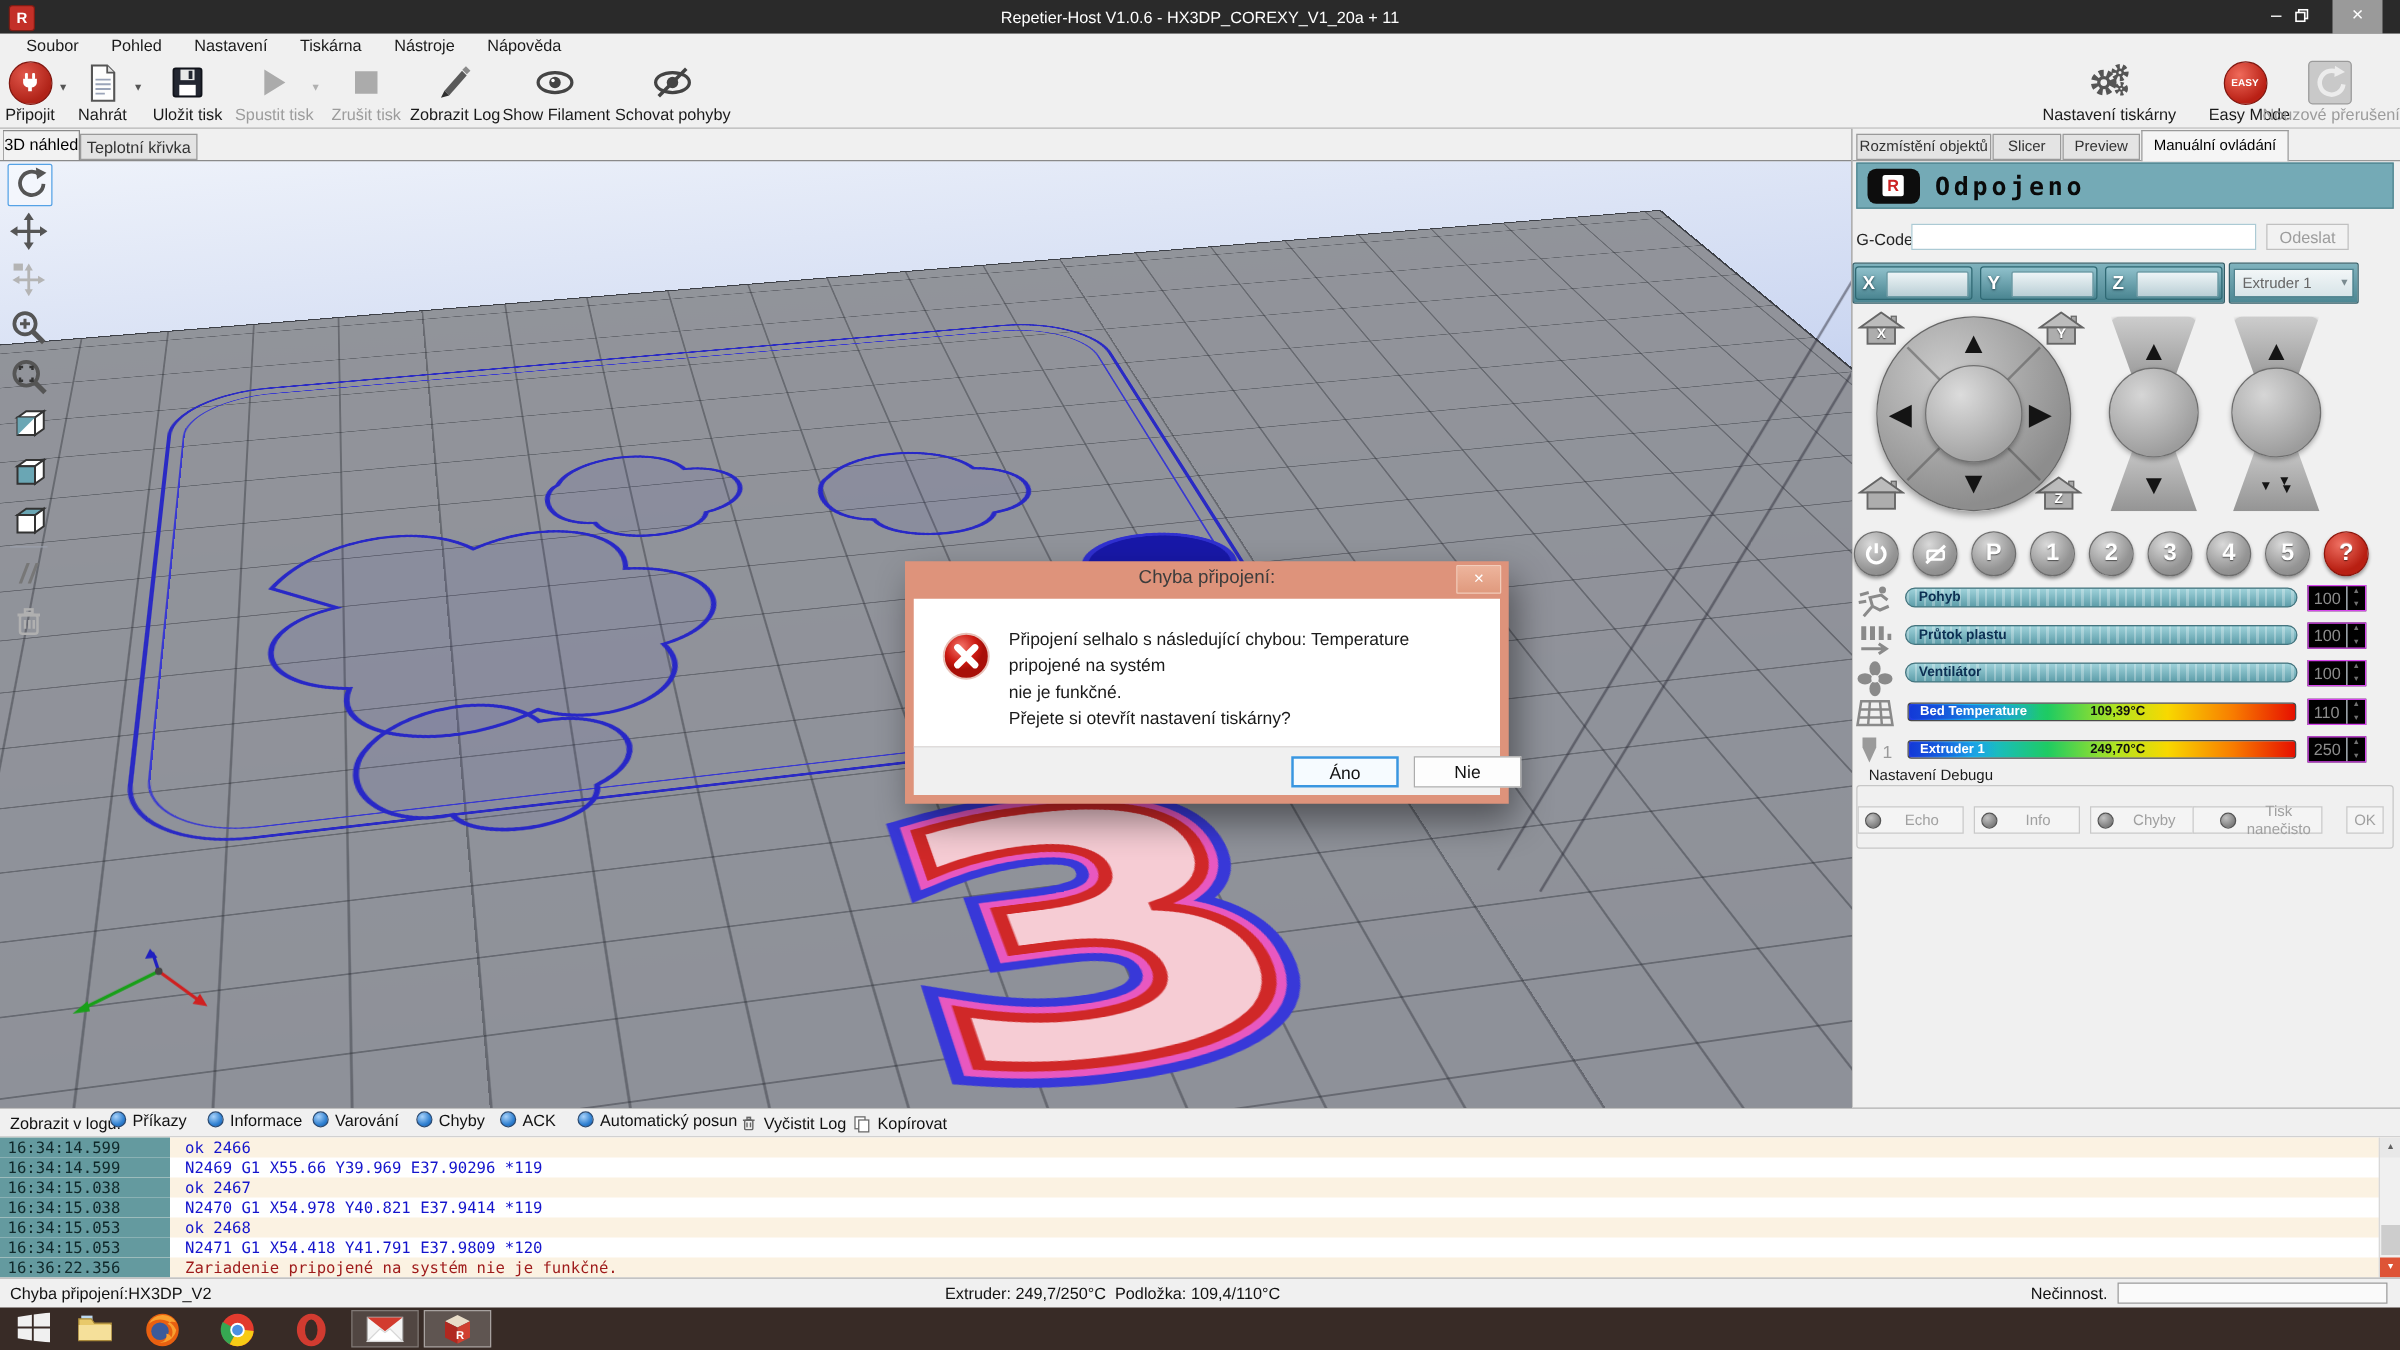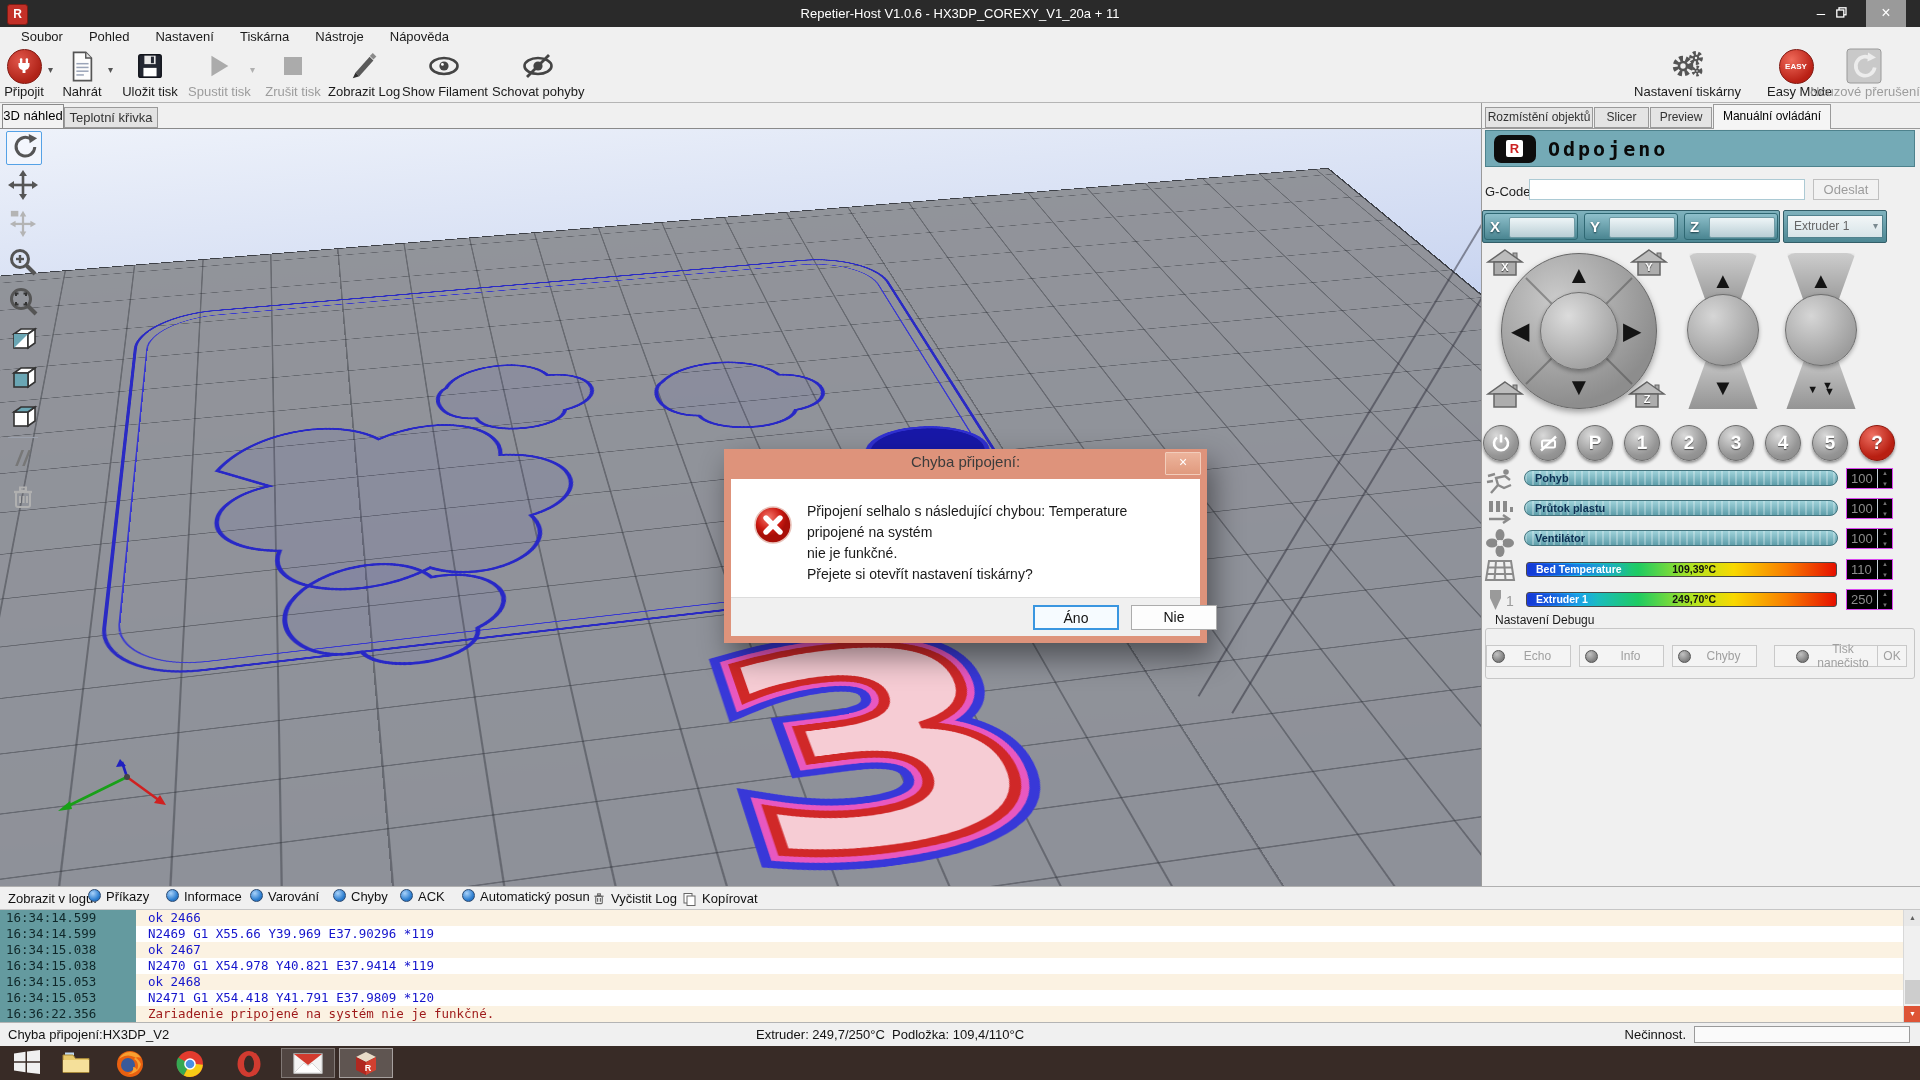--- a/index.html
+++ b/index.html
@@ -710,21 +710,21 @@
         <span class="dlabel">Echo</span>
     </div>
     <div class="dbtn a" style="left:97px;width:85px;">
       <span class="led"></span>
         <span class="dlabel">Info</span>
     </div>
     <div class="dbtn a" style="left:190px;width:85px;">
       <span class="led"></span>
         <span class="dlabel">Chyby</span>
     </div>
-    <div class="dbtn a" style="left:292px;width:104px;padding-left:16px;">
+    <div class="dbtn a" style="left:272px;width:104px;padding-left:16px;">
       <span class="led"></span>
         <span class="dlabel">Tisk nanečisto</span>
     </div>
     <div class="dbtn a" style="left:395px;width:30px;">
       <span class="dlabel">OK</span>
     </div>
   </div>
 
   <div id="logbar" class="a">
     <span id="log-filter-label" class="a">Zobrazit v logu:</span>

